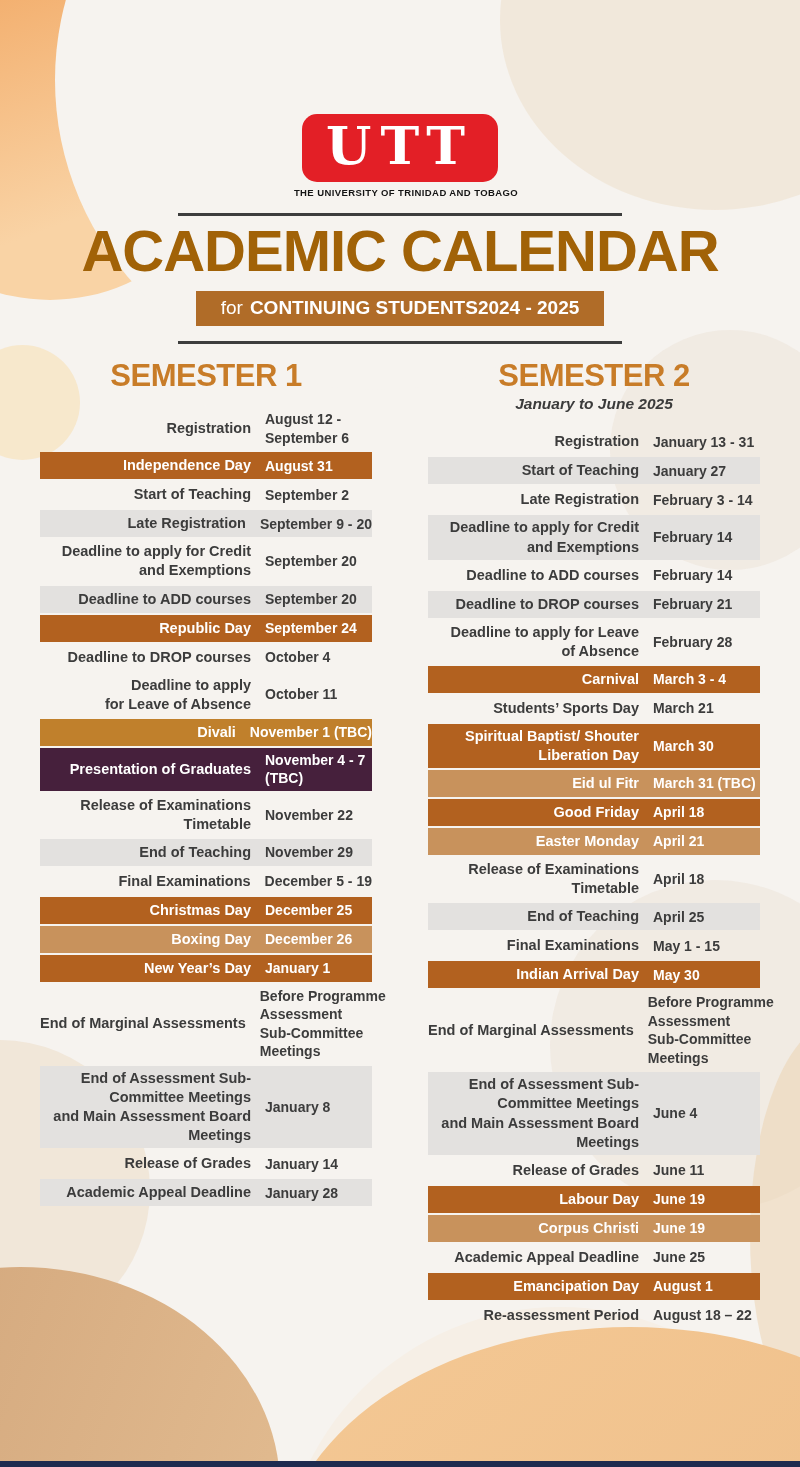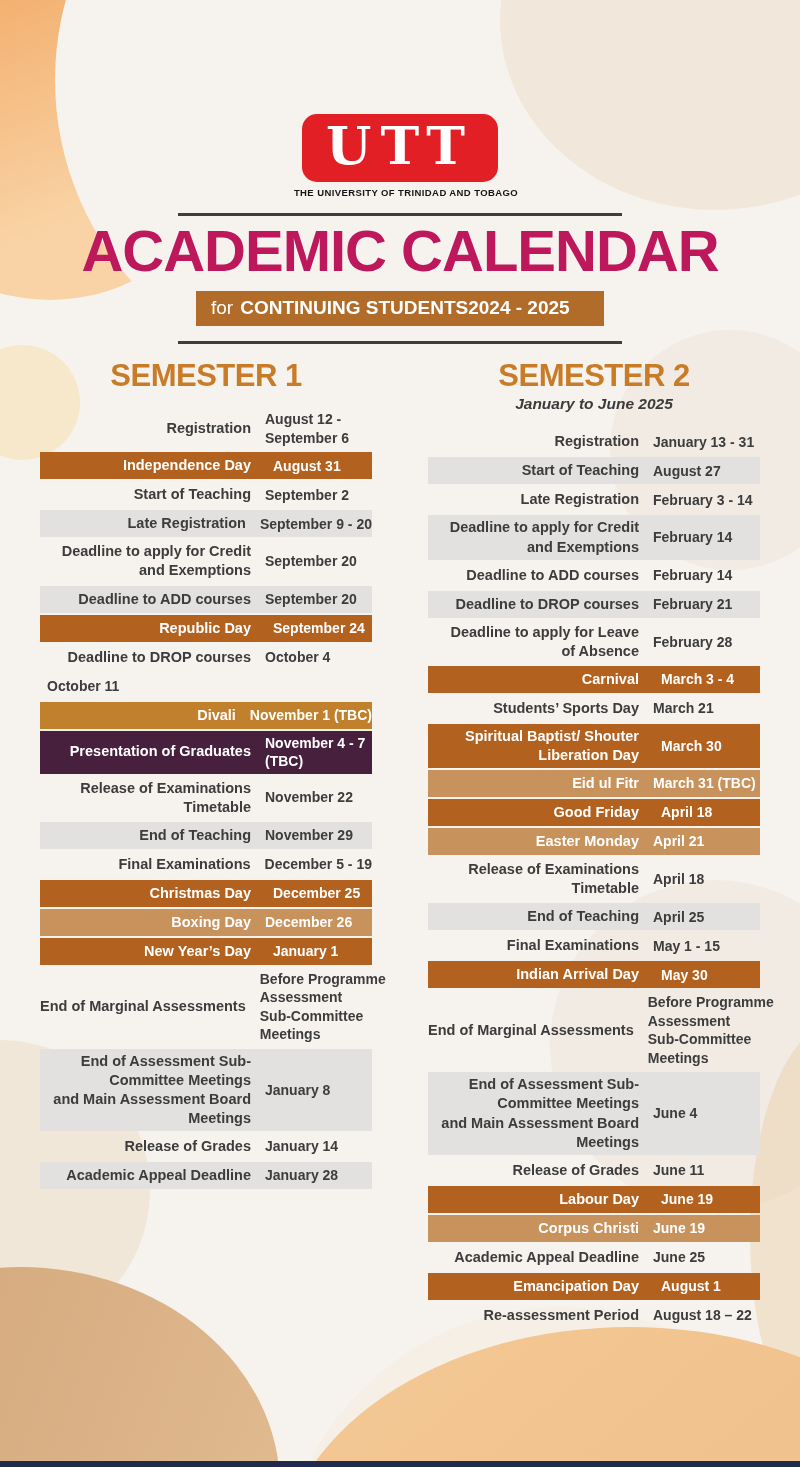--- a/index.html
+++ b/index.html
@@ -45,27 +45,27 @@
   }
   .logo-tagline {
     margin-top:5px; font-size:9.5px; font-weight:bold; color:#141414;
     letter-spacing:.4px;
     margin-left:12px;
   }
 
   .rule { width:444px; height:3px; background:#3d3d3d; margin:15px auto 0; }
 
   .main-title {
-    text-align:center; font-size:58px; font-weight:bold; color:#be185d;
+    text-align:center; font-size:58px; font-weight:bold; color:#a16207;
     letter-spacing:-1px; line-height:1.02; margin-top:5px;
   }
 
   .banner {
     width:408px; margin:11px auto 0; background:#b06c28; color:#fff;
-    display:flex; justify-content:flex-start; align-items:center;
+    display:flex; justify-content:center; align-items:center;
     padding:7px 15px; font-size:19px; font-weight:bold; line-height:1.1;
   }
   .banner .prefix { font-weight:normal; margin-right:7px; }
 
   .columns { display:flex; padding:0 40px; gap:56px; margin-top:16px; }
   .col { width:332px; }
 
   .sem-head { text-align:center; }
   .sem-name { color:#c87c28; font-size:31px; font-weight:bold; letter-spacing:-.5px; line-height:1.05; }
   .sem-range { font-style:italic; font-weight:bold; font-size:15.5px; color:#3b3b3b; margin-top:3px; }
@@ -79,21 +79,21 @@
     width:218px; padding-right:7px; text-align:right;
     font-weight:bold; font-size:14.5px; line-height:1.32;
     color:#3c3c3c; white-space:pre;
   }
   .row .date {
     flex:1; padding-left:7px; text-align:left;
     font-weight:bold; font-size:14px; line-height:1.32;
     color:#3c3c3c; white-space:pre;
   }
   .row.gray { background:#e3e1df; }
-  .row.holiday-dark { background:#b2611f;gap:8px; }
+  .row.holiday-dark { background:#b2611f; }
   .row.holiday-medium { background:#c0802c; }
   .row.holiday-light { background:#c8925c; }
   .row.purple { background:#46203c; }
   .row.holiday-dark .label, .row.holiday-dark .date,
   .row.holiday-medium .label, .row.holiday-medium .date,
   .row.holiday-light .label, .row.holiday-light .date,
   .row.purple .label, .row.purple .date { color:#ffffff; }
 </style>
 </head>
 <body>
@@ -175,20 +175,22 @@
     <div class="label">Republic Day</div>
     <div class="date">September 24</div>
   </div>
 
   <div class="row">
     <div class="label">Deadline to DROP courses</div>
     <div class="date">October 4</div>
   </div>
 
   <div class="row">
+    <div class="label">Deadline to apply
+for Leave of Absence</div>
     <div class="date">October 11</div>
   </div>
 
   <div class="row holiday-medium">
     <div class="label">Divali</div>
     <div class="date">November 1 (TBC)</div>
   </div>
 
   <div class="row purple">
     <div class="label">Presentation of Graduates</div>
@@ -260,21 +262,21 @@
         <div class="sem-range">January to June 2025</div>
       </div>
       <div class="rows">
   <div class="row">
     <div class="label">Registration</div>
     <div class="date">January 13 - 31</div>
   </div>
 
   <div class="row gray">
     <div class="label">Start of Teaching</div>
-    <div class="date">August 27</div>
+    <div class="date">January 27</div>
   </div>
 
   <div class="row">
     <div class="label">Late Registration</div>
     <div class="date">February 3 - 14</div>
   </div>
 
   <div class="row gray">
     <div class="label">Deadline to apply for Credit
 and Exemptions</div>

